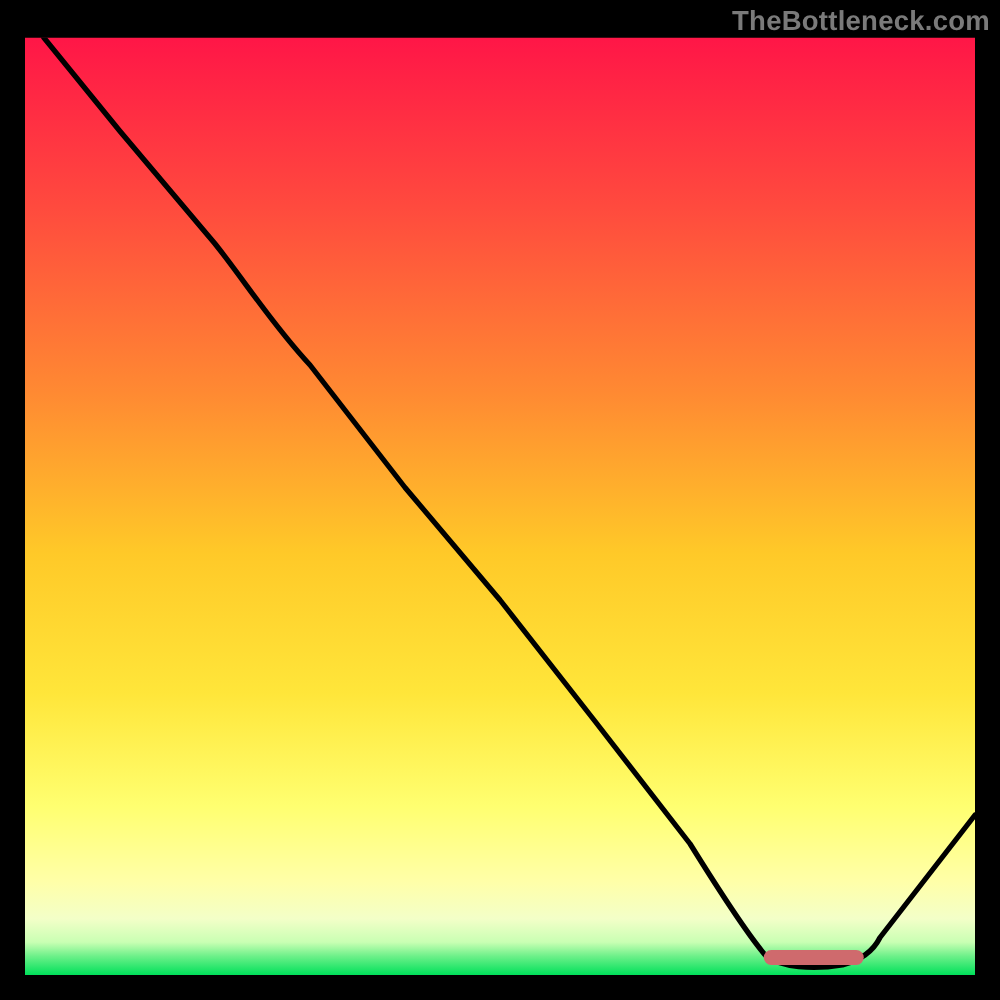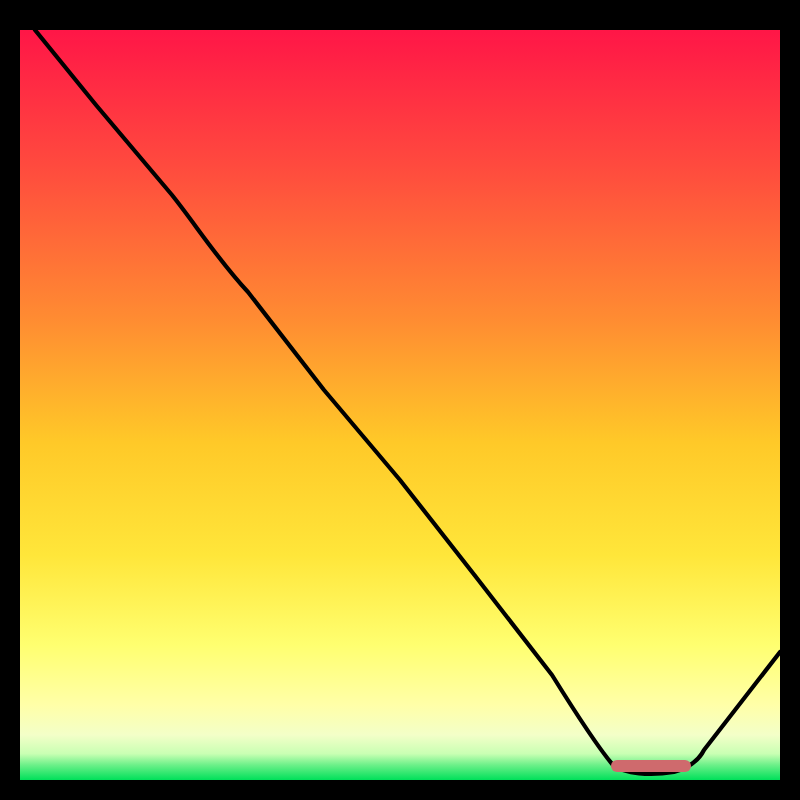--- a/index.html
+++ b/index.html
@@ -44,20 +44,21 @@
     height: 12px;
     border-radius: 6px;
     background: #cf6a6d;
     z-index: 3;
   }
 </style>
 </head>
 <body>
 
 <div class="frame">
+  <div class="watermark">TheBottleneck.com</div>
 
   <div class="plot">
     <svg viewBox="0 0 760 750">
       <defs>
         <linearGradient id="bg" x1="0" y1="0" x2="0" y2="1">
           <stop offset="0%" stop-color="#ff1647"></stop>
           <stop offset="18%" stop-color="#ff4a3e"></stop>
           <stop offset="38%" stop-color="#ff8a32"></stop>
           <stop offset="55%" stop-color="#ffc928"></stop>
           <stop offset="70%" stop-color="#ffe63a"></stop>

